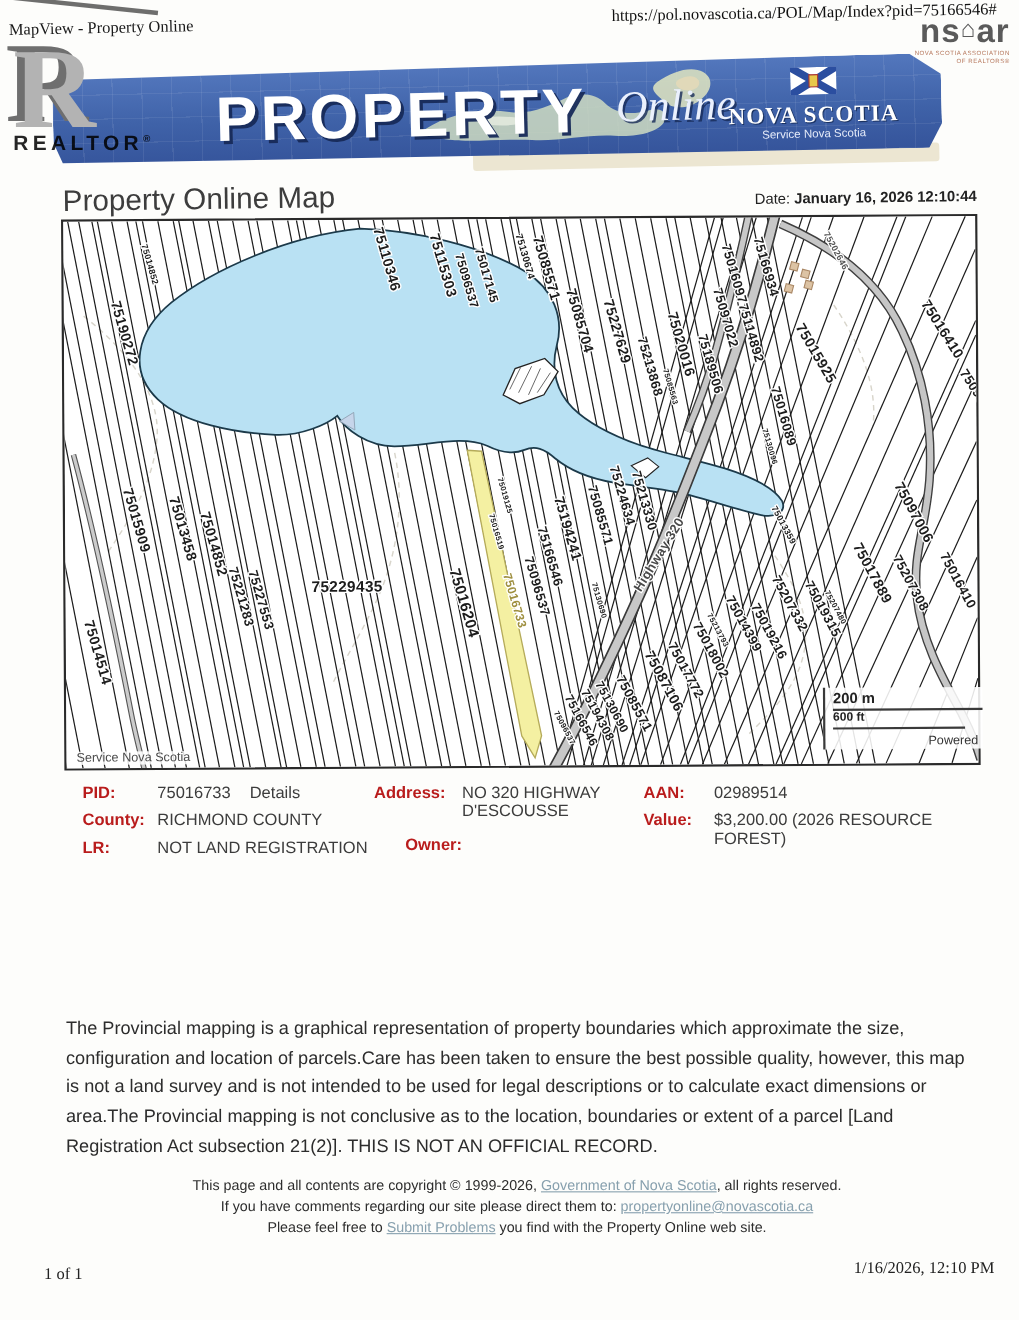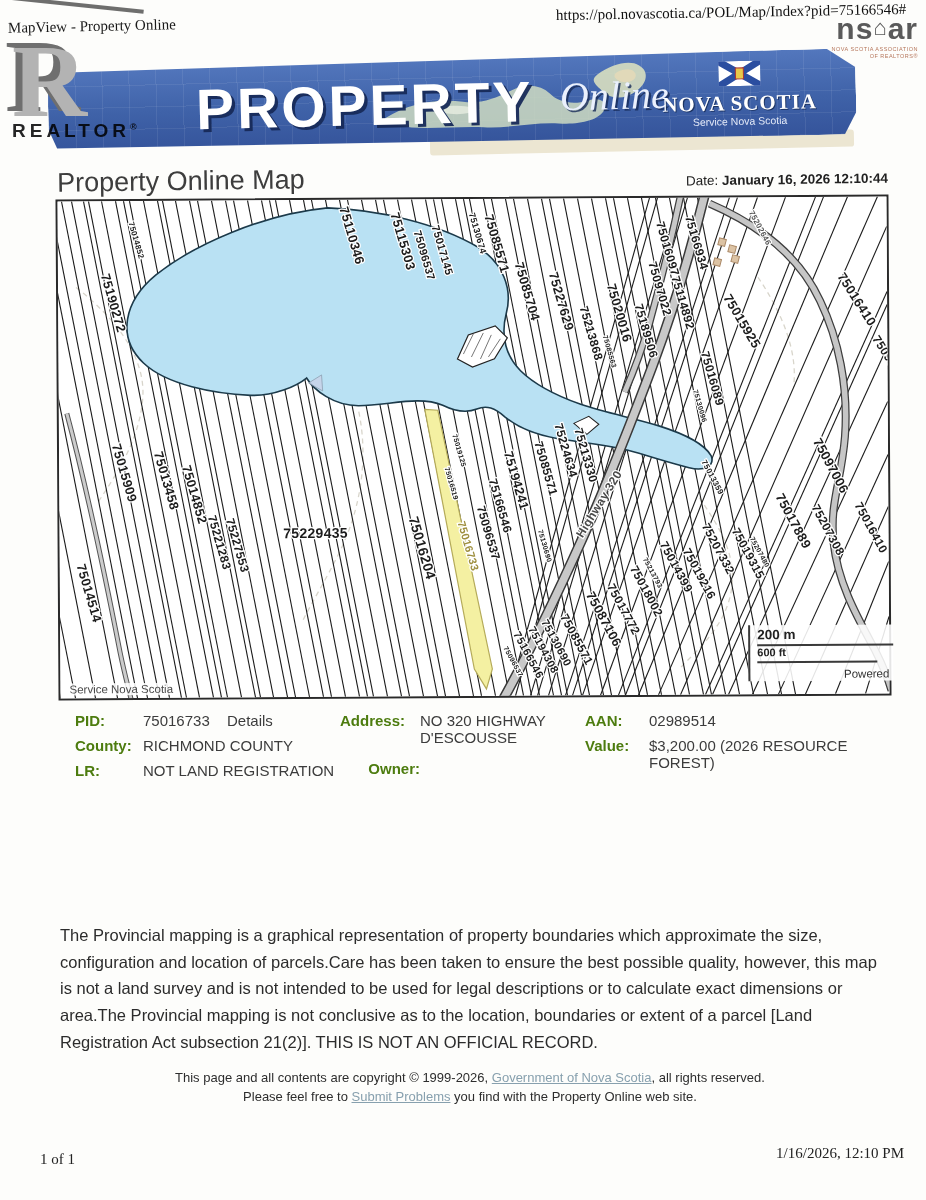--- a/index.html
+++ b/index.html
@@ -46,21 +46,21 @@
   .mapbox{position:absolute;left:57px;top:197px;width:829px;height:497px;border:2px solid #2a2a2a;background:#fff;box-sizing:content-box;transform:rotate(-0.35deg);}
   .attrib{position:absolute;left:6px;bottom:3px;font-size:11.5px;color:#4a4a4a;background:rgba(255,255,255,.85);padding:0 3px;z-index:5;}
   .scalebar{position:absolute;left:688px;top:428px;width:136px;background:rgba(255,255,255,.88);border-left:2px solid #3a3a3a;padding:2px 0 0 7px;z-index:5;}
   .scalebar .r1{font-size:13.5px;font-weight:bold;color:#222;border-bottom:2px solid #3a3a3a;padding-bottom:2px;}
   .scalebar .r2{font-size:11px;font-weight:bold;color:#222;border-bottom:2px solid #3a3a3a;padding-bottom:3px;width:88%;}
   .scalebar .pw{font-size:11.5px;color:#333;text-align:right;padding:5px 4px 1px 0;}
   svg text.plabel{font-family:"Liberation Sans",sans-serif;font-weight:bold;text-anchor:middle;paint-order:stroke;stroke:#ffffff;stroke-width:2.4px;letter-spacing:.3px;}
 
   
   .details{position:absolute;left:75px;top:712px;width:815px;font-size:15px;color:#3c3c3c;}
-  .details .lab{font-weight:bold;color:#4d7c0f;}
+  .details .lab{font-weight:bold;color:#b91c1c;}
   .dcol{position:absolute;top:0;}
   .drow{position:absolute;white-space:nowrap;}
   .wrapval{white-space:normal;display:inline-block;vertical-align:top;}
   .dlink{color:#3c3c3c;cursor:pointer;}
 
   
   .disclaimer{position:absolute;left:60px;top:922px;width:822px;font-size:16.5px;line-height:1.62;color:#2c2c2c;}
 
   
   .sitefooter{position:absolute;left:60px;top:1066px;width:820px;text-align:center;color:#2d2d2d;}
@@ -323,17 +323,18 @@
   <div class="dcol" style="left:510px;">
     <div class="drow" style="top:0;"><span class="lab" style="display:inline-block;width:64px;">AAN:</span><span>02989514</span></div>
     <div class="drow" style="top:25px;"><span class="lab" style="display:inline-block;width:64px;vertical-align:top;">Value:</span><span class="wrapval" style="width:205px;">$3,200.00 (2026 RESOURCE FOREST)</span></div>
   </div>
 </div>
 
 <div class="disclaimer">The Provincial mapping is a graphical representation of property boundaries which approximate the size, configuration and location of parcels.Care has been taken to ensure the best possible quality, however, this map is not a land survey and is not intended to be used for legal descriptions or to calculate exact dimensions or area.The Provincial mapping is not conclusive as to the location, boundaries or extent of a parcel [Land Registration Act subsection 21(2)]. THIS IS NOT AN OFFICIAL RECORD.</div>
 
 <div class="sitefooter">
   <div class="ln"><span>This page and all contents are copyright © 1999-2026, </span><a>Government of Nova Scotia</a><span>, all rights reserved.</span></div>
+  <div class="ln"><span>If you have comments regarding our site please direct them to: </span><a>propertyonline@novascotia.ca</a></div>
   <div class="ln"><span>Please feel free to </span><a>Submit Problems</a><span> you find with the Property Online web site.</span></div>
 </div>
 
 <div class="print-ftr-left">1 of 1</div>
 <div class="print-ftr-right">1/16/2026, 12:10 PM</div>
 
 </body></html>

